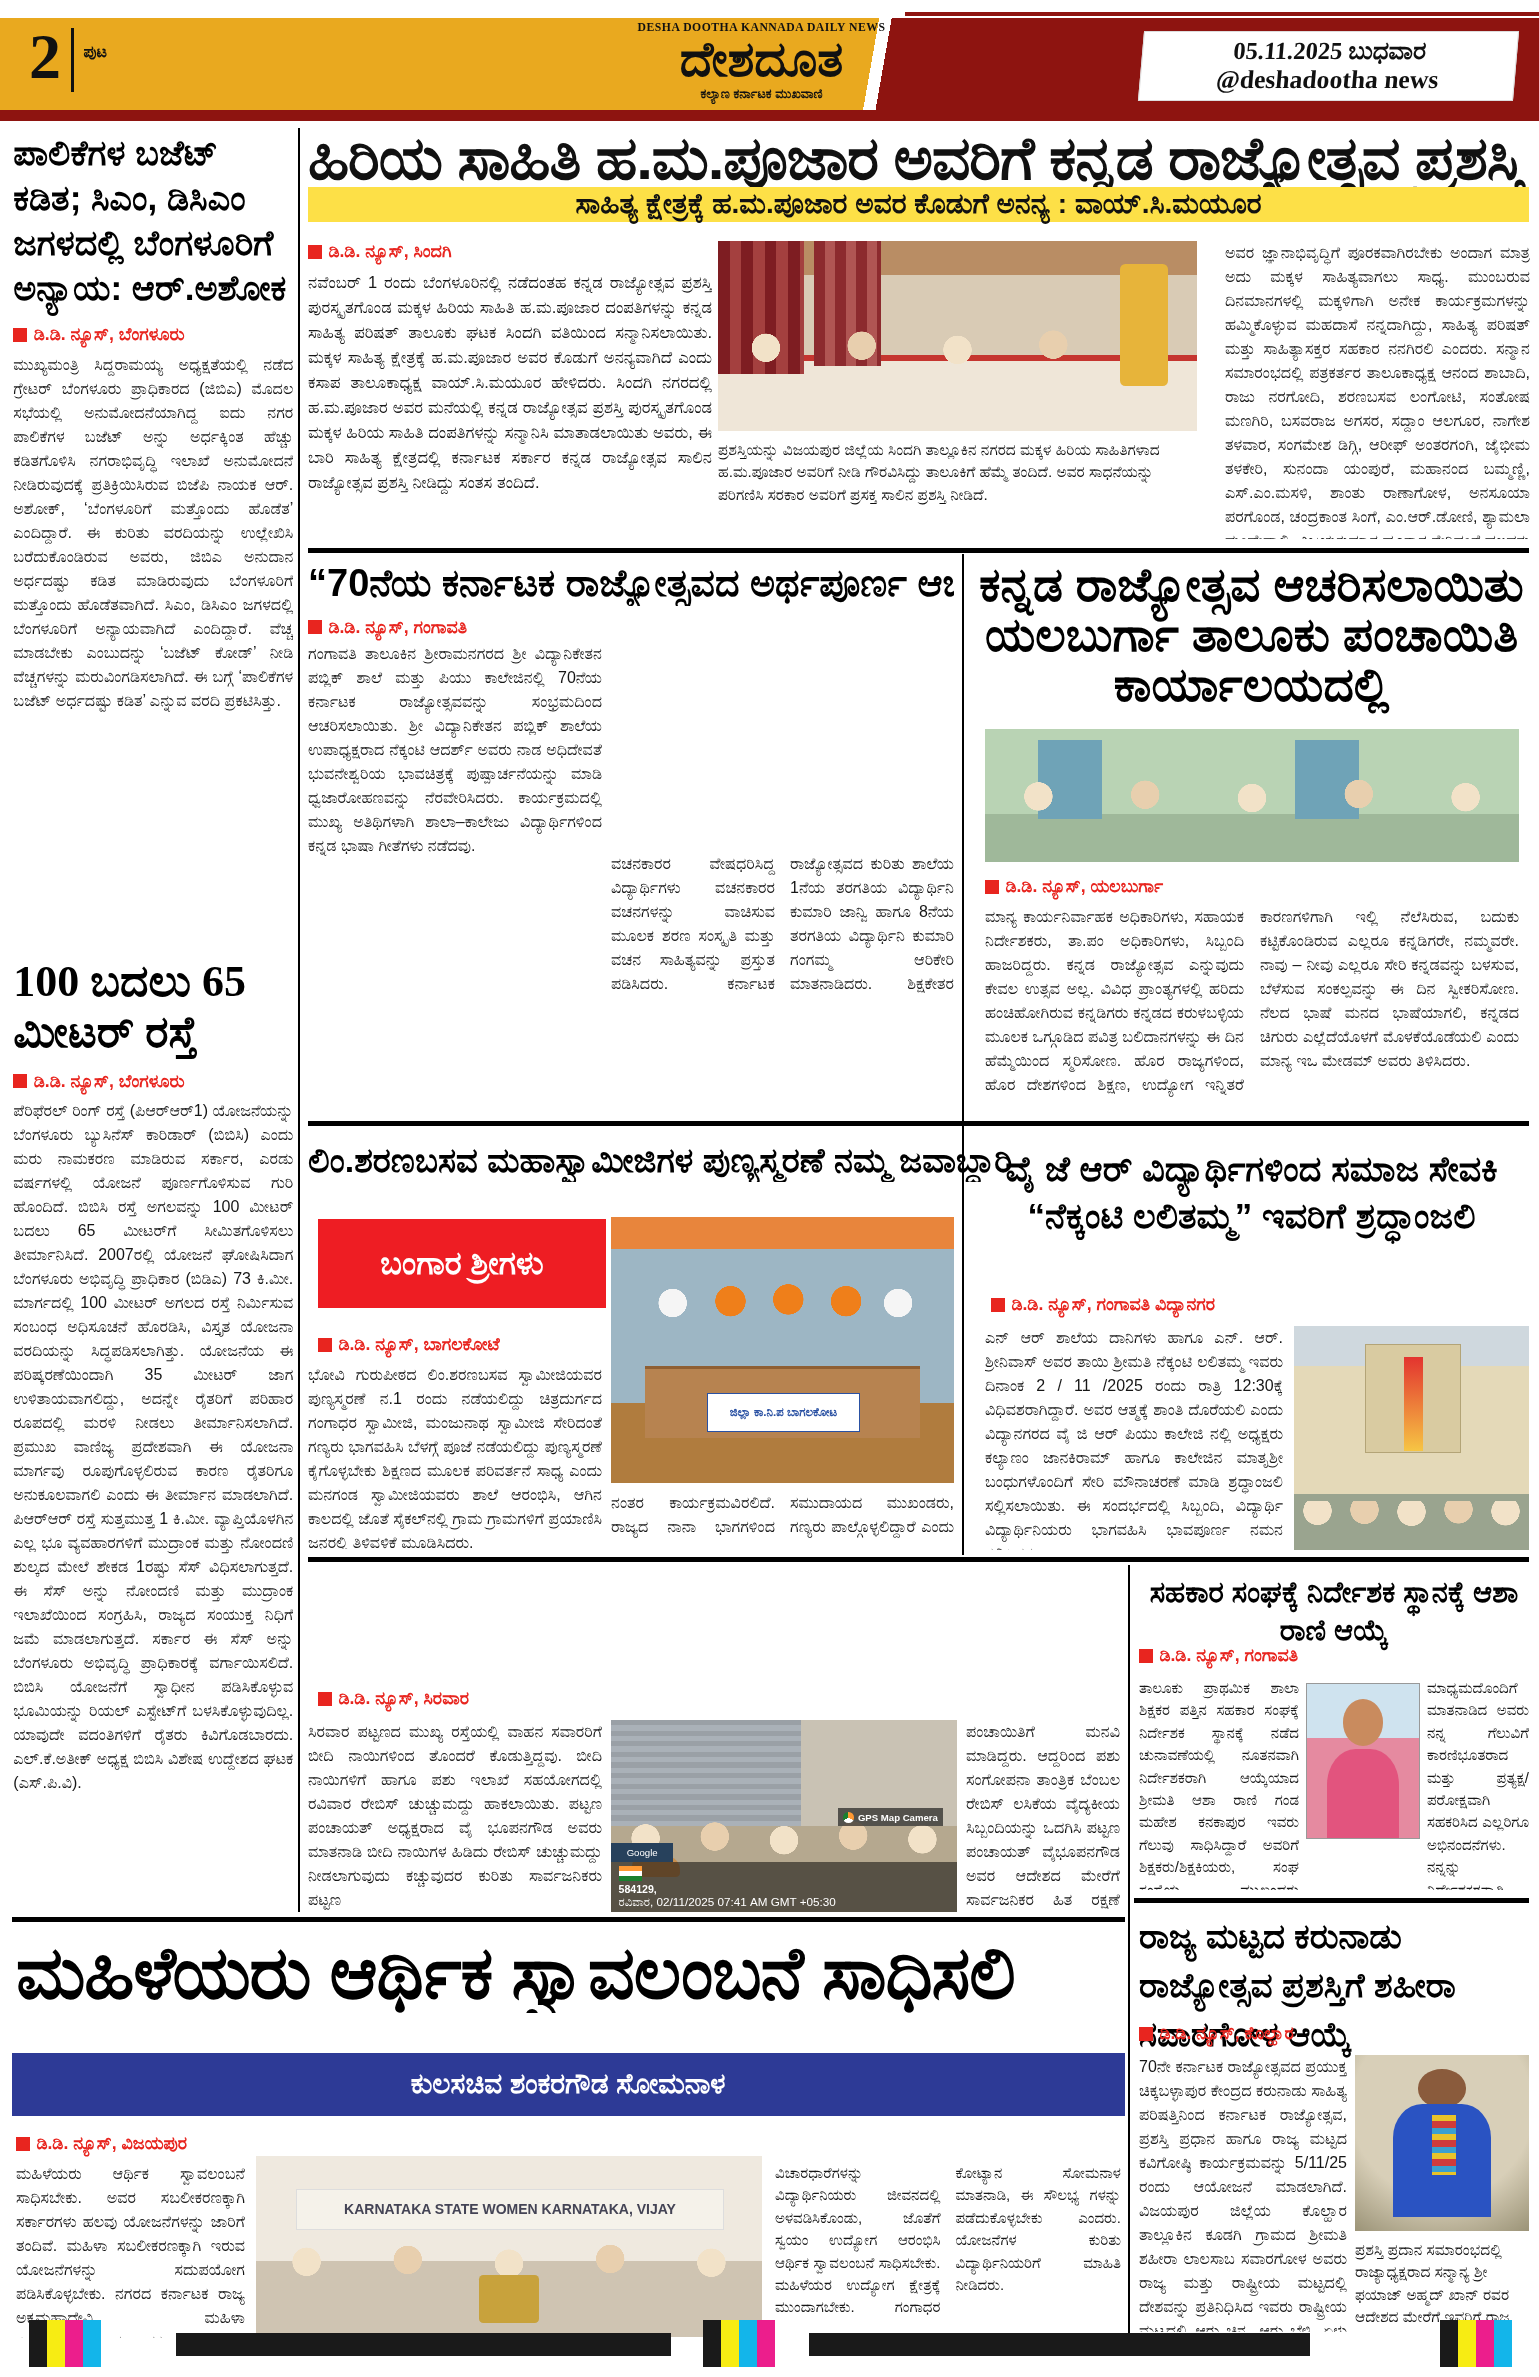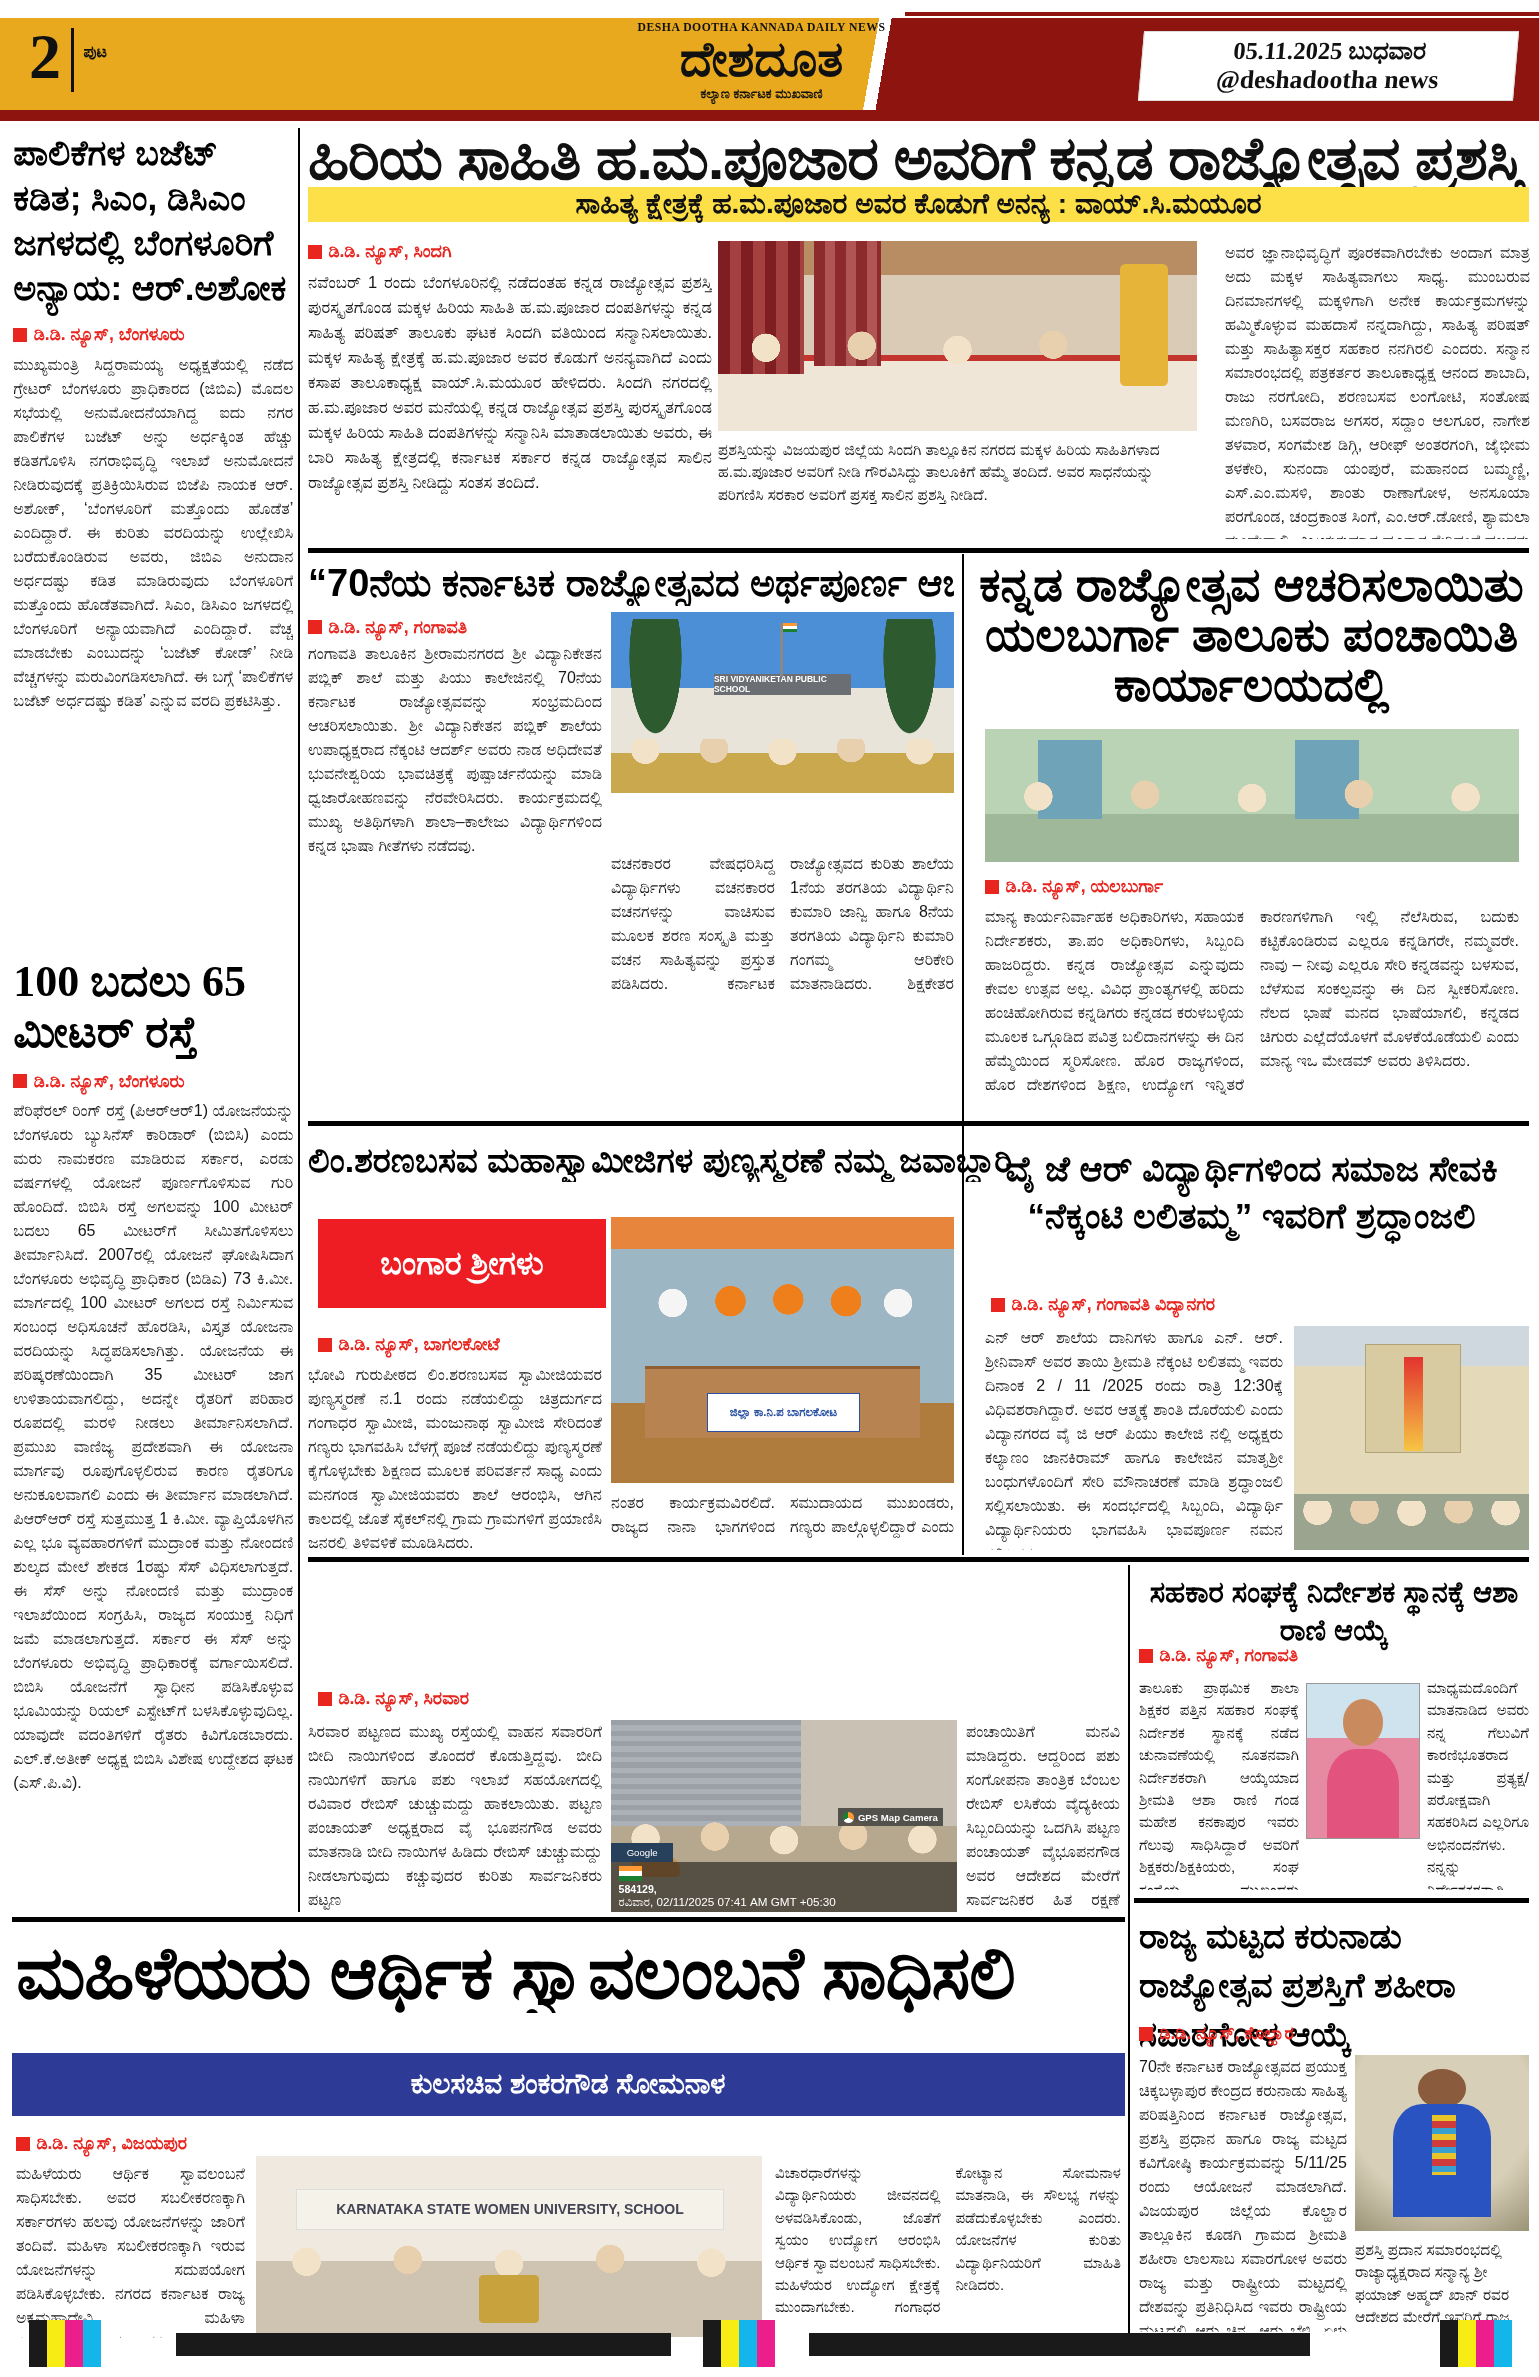--- a/index.html
+++ b/index.html
@@ -127,31 +127,20 @@
 
   <div style="position:absolute;left:308px;top:560px;width:646px;">
     <div class="hl" style="font-size:38px;line-height:46px;white-space:nowrap;overflow:hidden;">“70ನೆಯ ಕರ್ನಾಟಕ ರಾಜ್ಯೋತ್ಸವದ ಅರ್ಥಪೂರ್ಣ ಆಚರಣೆ – 2025”</div>
     <div class="byline" style="margin:10.6px 0 6.4px 0;">
       <span class="bl"></span>
       <span>ಡಿ.ಡಿ. ನ್ಯೂಸ್, ಗಂಗಾವತಿ</span>
     </div>
   </div>
   <div class="body" style="position:absolute;left:308px;top:642px;width:294px;height:373px;overflow:hidden;">ಗಂಗಾವತಿ ತಾಲೂಕಿನ ಶ್ರೀರಾಮನಗರದ ಶ್ರೀ ವಿದ್ಯಾನಿಕೇತನ ಪಬ್ಲಿಕ್ ಶಾಲೆ ಮತ್ತು ಪಿಯು ಕಾಲೇಜಿನಲ್ಲಿ 70ನೆಯ ಕರ್ನಾಟಕ ರಾಜ್ಯೋತ್ಸವವನ್ನು ಸಂಭ್ರಮದಿಂದ ಆಚರಿಸಲಾಯಿತು. ಶ್ರೀ ವಿದ್ಯಾನಿಕೇತನ ಪಬ್ಲಿಕ್ ಶಾಲೆಯ ಉಪಾಧ್ಯಕ್ಷರಾದ ನೆಕ್ಕಂಟಿ ಆದರ್ಶ್ ಅವರು ನಾಡ ಅಧಿದೇವತೆ ಭುವನೇಶ್ವರಿಯ ಭಾವಚಿತ್ರಕ್ಕೆ ಪುಷ್ಪಾರ್ಚನೆಯನ್ನು ಮಾಡಿ ಧ್ವಜಾರೋಹಣವನ್ನು ನೆರವೇರಿಸಿದರು. ಕಾರ್ಯಕ್ರಮದಲ್ಲಿ ಮುಖ್ಯ ಅತಿಥಿಗಳಾಗಿ ಶಾಲಾ–ಕಾಲೇಜು ವಿದ್ಯಾರ್ಥಿಗಳಿಂದ ಕನ್ನಡ ಭಾಷಾ ಗೀತೆಗಳು ನಡೆದವು.</div>
 
-  <div class="photo" style="left:611px;top:612px;width:343px;height:181px;
-       background:linear-gradient(180deg,#4d8fd6 0 42%,#e8e4da 42% 78%,#caa94e 78% 100%);">
-    <div style="position:absolute;left:4%;top:4%;width:18%;height:70%;background:radial-gradient(ellipse at 50% 30%,#2e5a30 0 60%,transparent 61%);"></div>
-    <div style="position:absolute;right:4%;top:4%;width:18%;height:70%;background:radial-gradient(ellipse at 50% 30%,#2e5a30 0 60%,transparent 61%);"></div>
-    <div style="position:absolute;left:30%;top:34%;width:40%;height:12%;background:#6b6f74;display:flex;align-items:center;justify-content:center;">
-      <span style="color:#fff;font-weight:bold;font-size:8.5px;">SRI VIDYANIKETAN PUBLIC SCHOOL</span>
-    </div>
-    <div style="position:absolute;left:49.4%;top:6%;width:2.1px;height:30%;background:#888;"></div>
-    <div style="position:absolute;left:50%;top:6%;width:14px;height:9.6px;background:linear-gradient(180deg,#f93 33%,#fff 33% 66%,#1a7f2e 66%);"></div>
-    <div class="ppl" style="height:30%;"></div>
-  </div>
 
   <div class="body" style="position:absolute;left:611px;top:852px;width:343px;height:160px;overflow:hidden;column-count:2;column-gap:15px;">ವಚನಕಾರರ ವೇಷಧರಿಸಿದ್ದ ವಿದ್ಯಾರ್ಥಿಗಳು ವಚನಕಾರರ ವಚನಗಳನ್ನು ವಾಚಿಸುವ ಮೂಲಕ ಶರಣ ಸಂಸ್ಕೃತಿ ಮತ್ತು ವಚನ ಸಾಹಿತ್ಯವನ್ನು ಪ್ರಸ್ತುತ ಪಡಿಸಿದರು. ಕರ್ನಾಟಕ ರಾಜ್ಯೋತ್ಸವದ ಕುರಿತು ಶಾಲೆಯ 1ನೆಯ ತರಗತಿಯ ವಿದ್ಯಾರ್ಥಿನಿ ಕುಮಾರಿ ಜಾನ್ವಿ ಹಾಗೂ 8ನೆಯ ತರಗತಿಯ ವಿದ್ಯಾರ್ಥಿನಿ ಕುಮಾರಿ ಗಂಗಮ್ಮ ಆರಿಕೇರಿ ಮಾತನಾಡಿದರು. ಶಿಕ್ಷಕೇತರ ಸಿಬ್ಬಂದಿ ವರ್ಗ, ವಿದ್ಯಾರ್ಥಿಗಳು ಮತ್ತು ಪಾಲಕರು ಭಾಗವಹಿಸಿದ್ದರು. ಕಾರ್ಯಕ್ರಮವನ್ನು ಶಿಕ್ಷಕಿಯರಾದ ಮತ್ತು ಹುಲಿಗೆಮ್ಮ ಅವರು ನಿರೂಪಿಸಿದರು. ಅವಶ್ಯಕತೆಯಿದೆ. ಮಕ್ಕಳ ಮನಸ್ಸಿಗೆ ಮುದ ನೀಡಿ ಅನೇಕರು ಭಾಗಿಯಾಗಿದ್ದರು.</div>
 
   <div style="position:absolute;left:974px;top:560px;width:555px;">
     <div class="hl" style="font-size:47px;line-height:50px;text-align:center;">ಕನ್ನಡ ರಾಜ್ಯೋತ್ಸವ ಆಚರಿಸಲಾಯಿತು ಯಲಬುರ್ಗಾ ತಾಲೂಕು ಪಂಚಾಯಿತಿ ಕಾರ್ಯಾಲಯದಲ್ಲಿ</div>
   </div>
 
   <div class="photo" style="left:985px;top:729px;width:534px;height:133px;
        background:linear-gradient(180deg,#b9d3b4 0 64%,#9fb89a 64% 100%);">
     <div style="position:absolute;left:10%;top:8%;width:12%;height:60%;background:#6fa3b7;"></div>
@@ -265,21 +254,21 @@
   </div>
   <div class="byline" style="position:absolute;left:16px;top:2133px;">
     <span class="bl"></span>
     <span>ಡಿ.ಡಿ. ನ್ಯೂಸ್, ವಿಜಯಪುರ</span>
   </div>
   <div class="body" style="position:absolute;left:16px;top:2162px;width:229px;height:176px;overflow:hidden;">ಮಹಿಳೆಯರು ಆರ್ಥಿಕ ಸ್ವಾವಲಂಬನೆ ಸಾಧಿಸಬೇಕು. ಅವರ ಸಬಲೀಕರಣಕ್ಕಾಗಿ ಸರ್ಕಾರಗಳು ಹಲವು ಯೋಜನೆಗಳನ್ನು ಜಾರಿಗೆ ತಂದಿವೆ. ಮಹಿಳಾ ಸಬಲೀಕರಣಕ್ಕಾಗಿ ಇರುವ ಯೋಜನೆಗಳನ್ನು ಸದುಪಯೋಗ ಪಡಿಸಿಕೊಳ್ಳಬೇಕು. ನಗರದ ಕರ್ನಾಟಕ ರಾಜ್ಯ ಅಕ್ಕಮಹಾದೇವಿ ಮಹಿಳಾ ವಿಶ್ವವಿದ್ಯಾಲಯದಿಂದ ಸ್ನಾತಕ ವಿದ್ಯಾರ್ಥಿಗಳಿಗೆ ಉದ್ಯೋಗ ಕೌಶಲ್ಯ ತರಬೇತಿ ಕಾರ್ಯಕ್ರಮ ನಡೆಯಿತು.</div>
 
   <div class="photo" style="left:256px;top:2156px;width:506px;height:181px;
        background:linear-gradient(180deg,#efe9df 0 58%,#cfc4b2 58% 100%);">
     <div style="position:absolute;left:8%;top:18%;width:84%;height:22%;background:#f5f2ea;border:1.1px solid #ddd;display:flex;align-items:center;justify-content:center;">
-      <span style="font-size:14px;font-weight:bold;color:#445;">KARNATAKA STATE WOMEN UNIVERSITY, SCHOOL</span>
+      <span style="font-size:14px;font-weight:bold;color:#445;">KARNATAKA STATE WOMEN KARNATAKA, VIJAY</span>
     </div>
     <div class="ppl" style="height:52%;"></div>
     <div style="position:absolute;left:44%;bottom:8%;width:12%;height:26%;background:#c8a23c;border-radius:4.3px;"></div>
   </div>
   <div class="body" style="position:absolute;left:775px;top:2162px;width:346px;height:176px;overflow:hidden;column-count:2;column-gap:15px;font-size:15px;line-height:22.4px;">ವಿಚಾರಧಾರೆಗಳನ್ನು ವಿದ್ಯಾರ್ಥಿನಿಯರು ಜೀವನದಲ್ಲಿ ಅಳವಡಿಸಿಕೊಂಡು, ಜೊತೆಗೆ ಸ್ವಯಂ ಉದ್ಯೋಗ ಆರಂಭಿಸಿ ಆರ್ಥಿಕ ಸ್ವಾವಲಂಬನೆ ಸಾಧಿಸಬೇಕು. ಮಹಿಳೆಯರ ಉದ್ಯೋಗ ಕ್ಷೇತ್ರಕ್ಕೆ ಮುಂದಾಗಬೇಕು. ಗಂಗಾಧರ ಕೋಟ್ಯಾನ ಸೋಮನಾಳ ಮಾತನಾಡಿ, ಈ ಸೌಲಭ್ಯ ಗಳನ್ನು ಪಡೆದುಕೊಳ್ಳಬೇಕು ಎಂದರು. ಯೋಜನೆಗಳ ಕುರಿತು ವಿದ್ಯಾರ್ಥಿನಿಯರಿಗೆ ಮಾಹಿತಿ ನೀಡಿದರು.</div>
 
   <div class="cmyk" style="left:29px;">
     <div style="background:#1a1a1a;"></div>
       <div style="background:#f7ec13;"></div>
       <div style="background:#ec1e8c;"></div>

